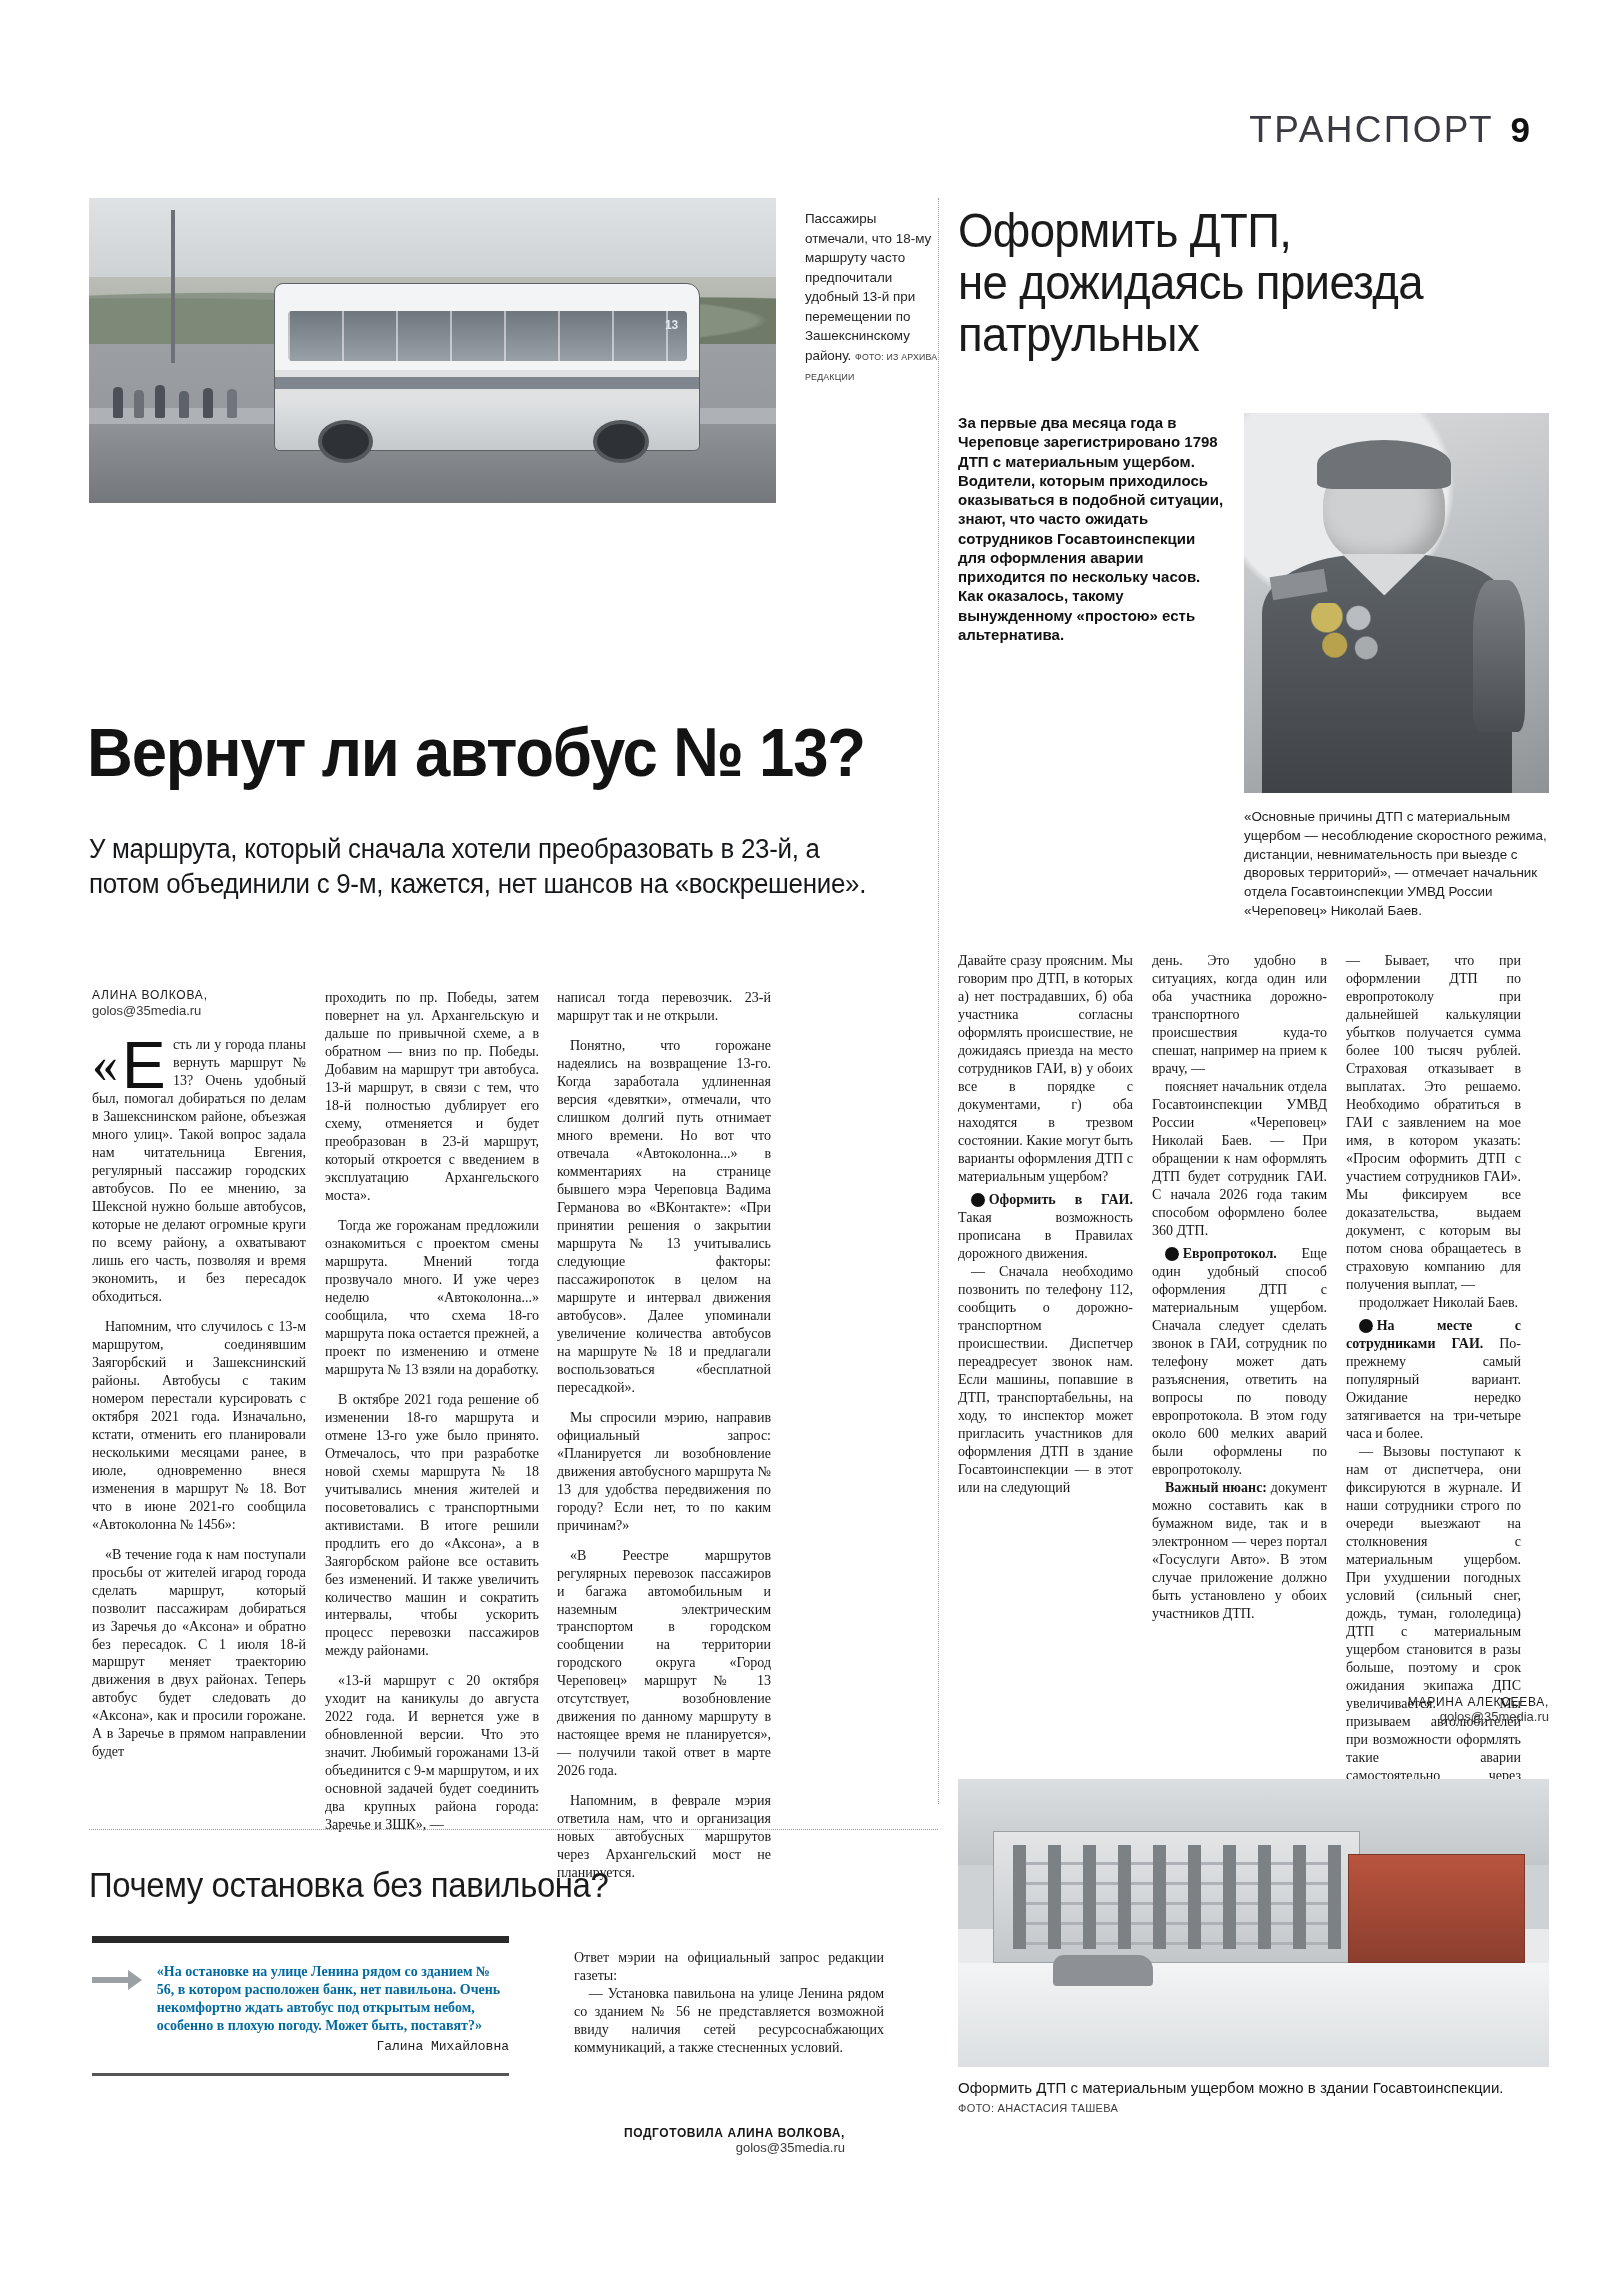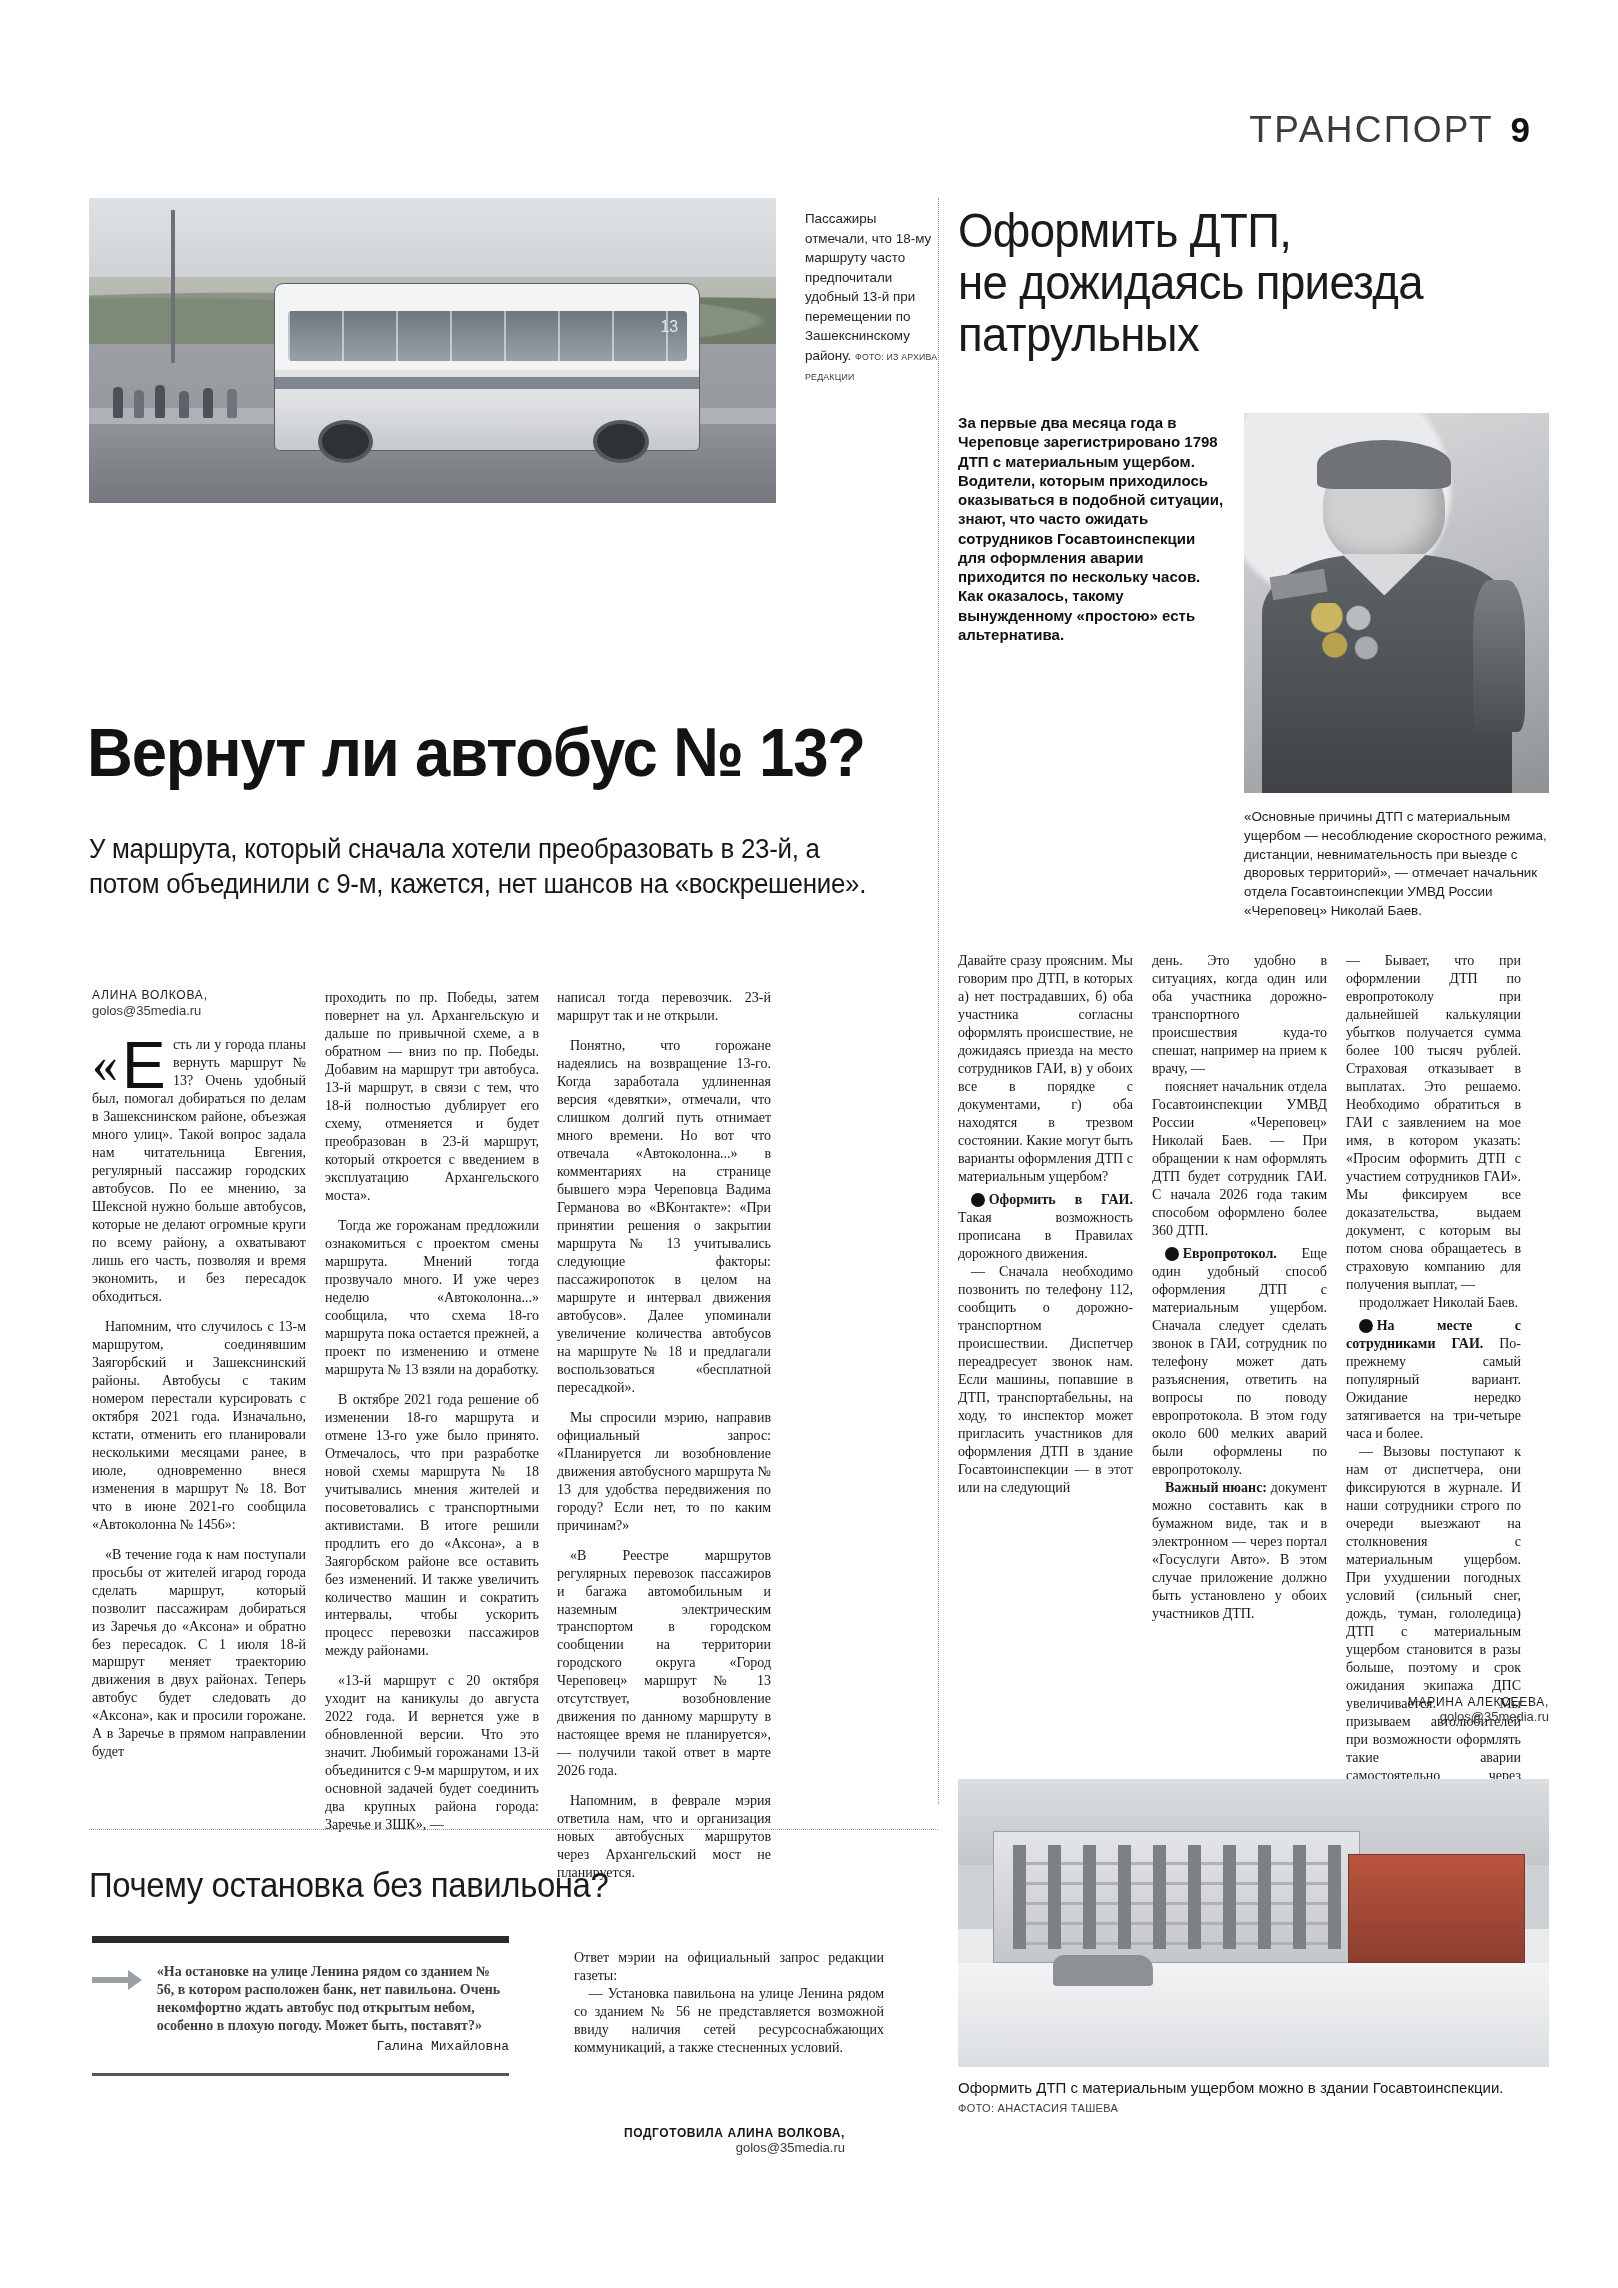--- a/index.html
+++ b/index.html
@@ -87,21 +87,21 @@
   .photo-bus .bus .wheel {
     position:absolute; bottom:-8%; width:13%; height:26%;
     background:#2e3236; border-radius:50%;
     border:4.6px solid #53585d;
   }
   .photo-bus .bus .wheel.w1 { left:10%; }
   .photo-bus .bus .wheel.w2 { right:12%; }
   .photo-bus .bus .num {
     position:absolute; right:5%; top:20%;
     color:#e6e8ea; font-family:"Liberation Sans",sans-serif;
-    font-size:16px; font-weight:400;
+    font-size:12px; font-weight:700;
   }
   .photo-bus .people {
     position:absolute; left:3%; top:46%; width:22%; height:26%;
   }
   .photo-bus .people i {
     position:absolute; bottom:0; width:10px; height:31px;
     background:#4c5157; border-radius:4.6px 4.6px 1.8px 1.8px;
   }
   .photo-bus .people i:nth-child(1){ left:2%; }
   .photo-bus .people i:nth-child(2){ left:16%; height:28px; background:#6b7077; }
@@ -335,21 +335,21 @@
     position:absolute; left:0; top:9.2px; width:37px; height:5.5px; background:#9aa0a4;
   }
   .quote-box .arrow .headt {
     position:absolute; right:0; top:1.8px; width:0; height:0;
     border-top:10px solid transparent;
     border-bottom:10px solid transparent;
     border-left:14.8px solid #9aa0a4;
   }
   .quote-box .qtext {
     font-family:"Liberation Serif", serif;
-    font-weight:700; font-size:14px; line-height:1.3; color:#404040;
+    font-weight:700; font-size:14px; line-height:1.3; color:#0369a1;
   }
   .quote-box .attrib {
     font-family:Liberation Mono, monospace;
     font-size:13px; text-align:right; margin-top:4px; color:#1c1c1c;
   }
   .quote-box .rule-bot {
     height:2.8px; background:#555; width:100%;
   }
 
   .answer-col {

